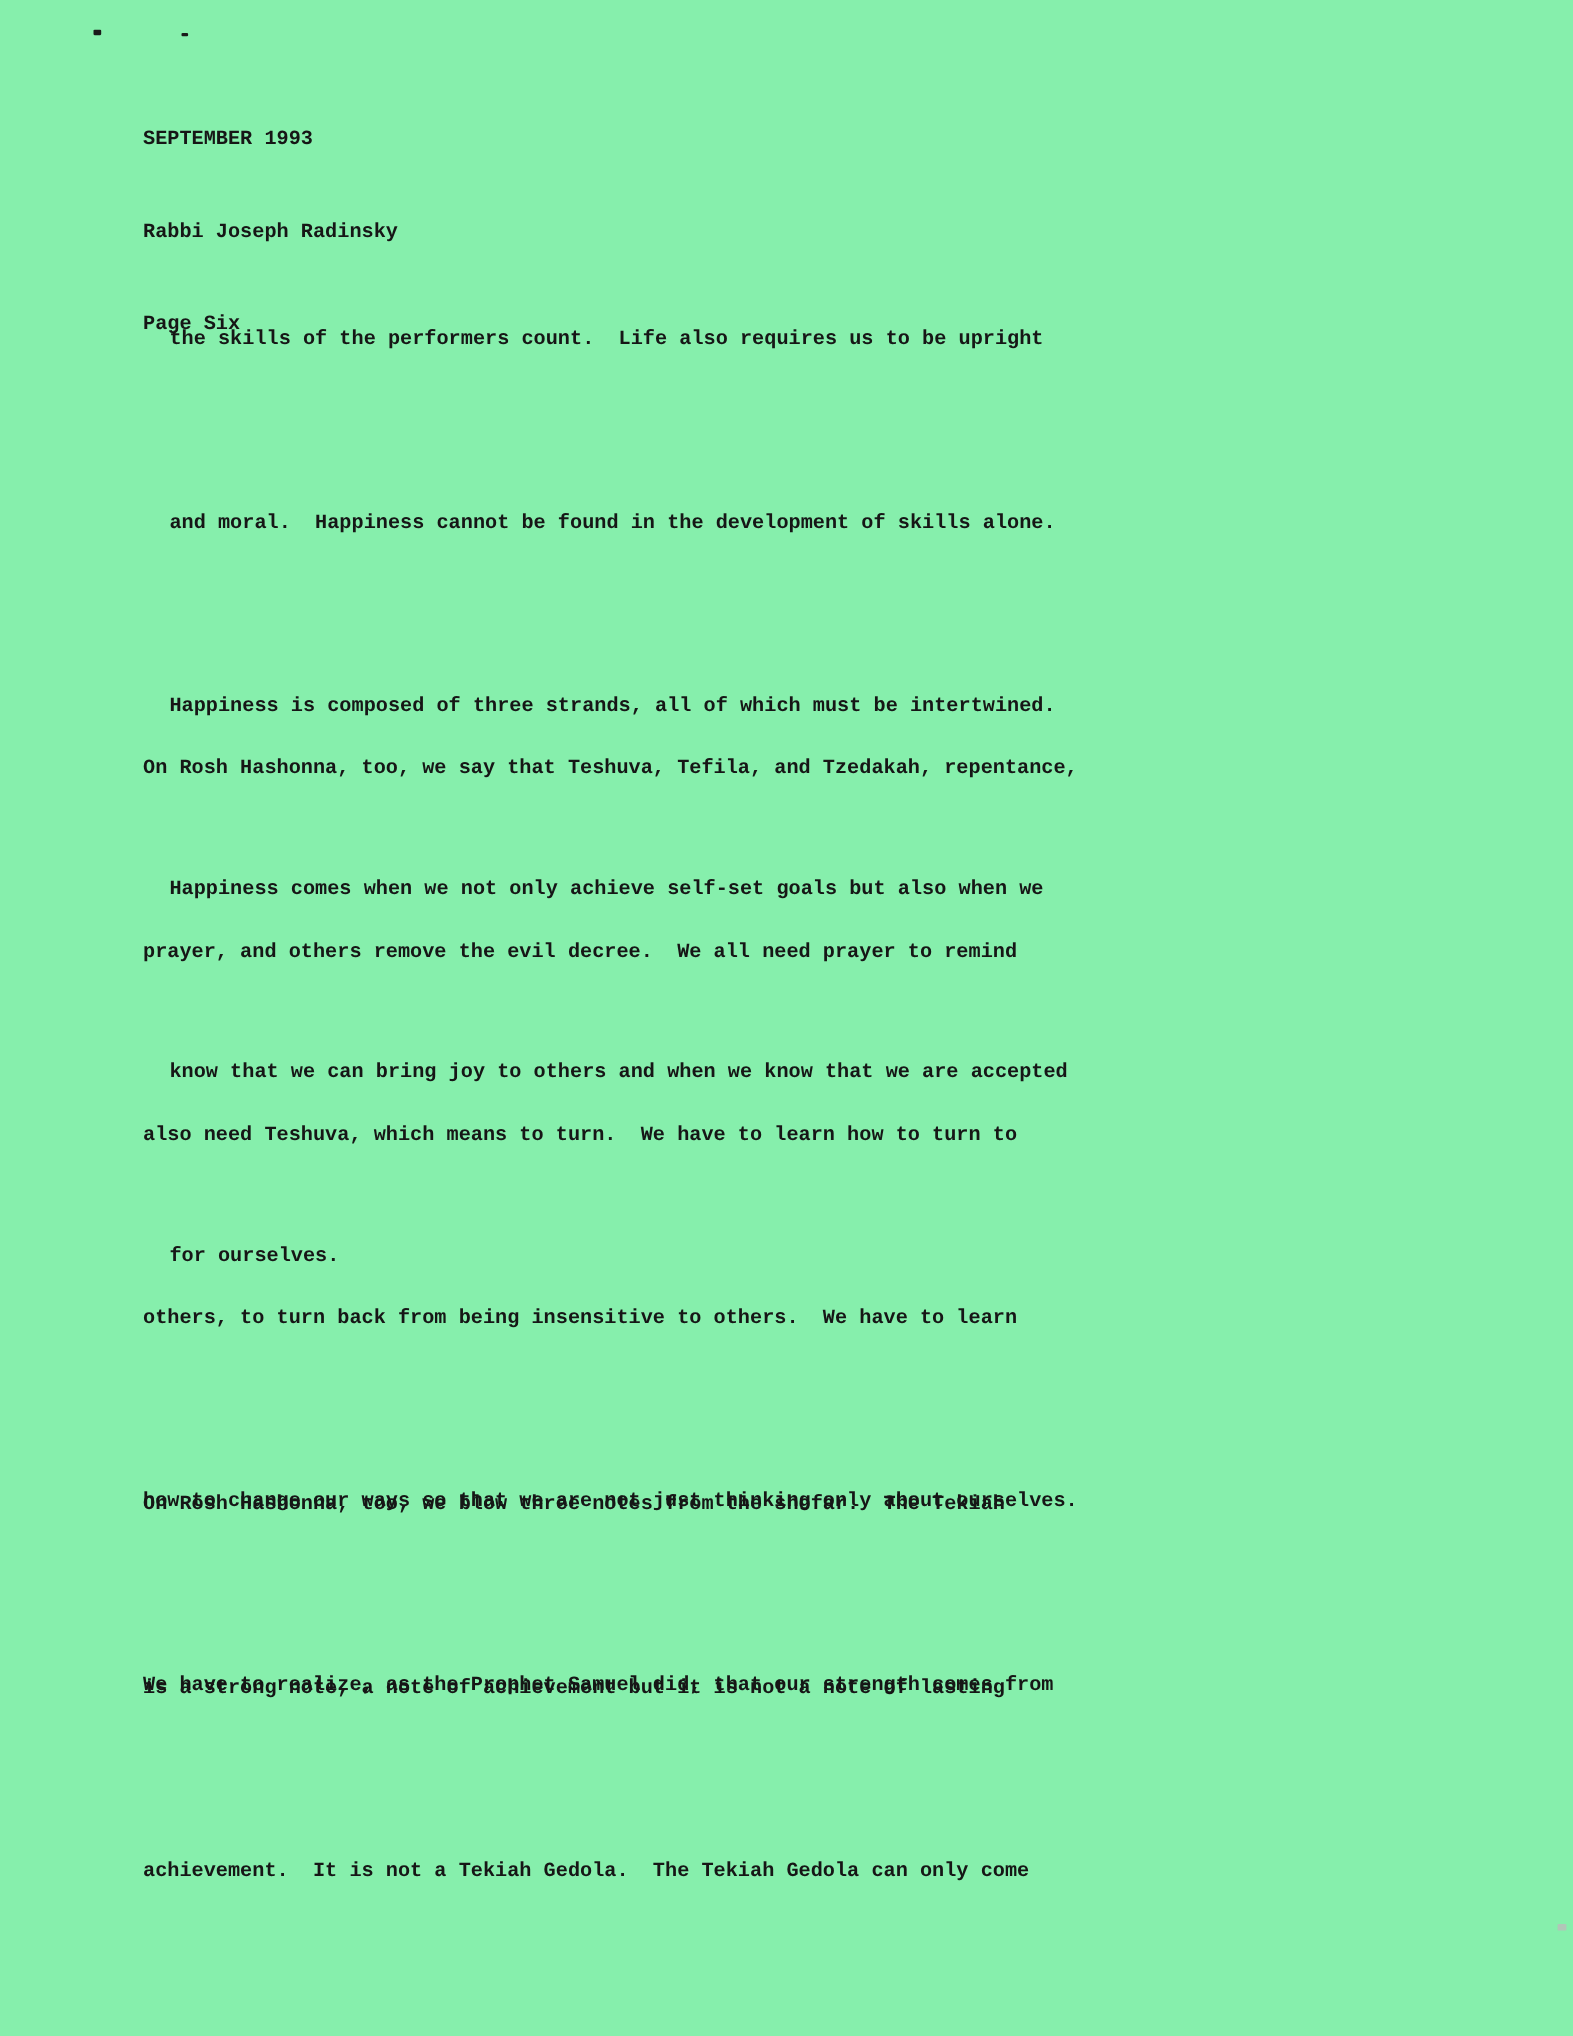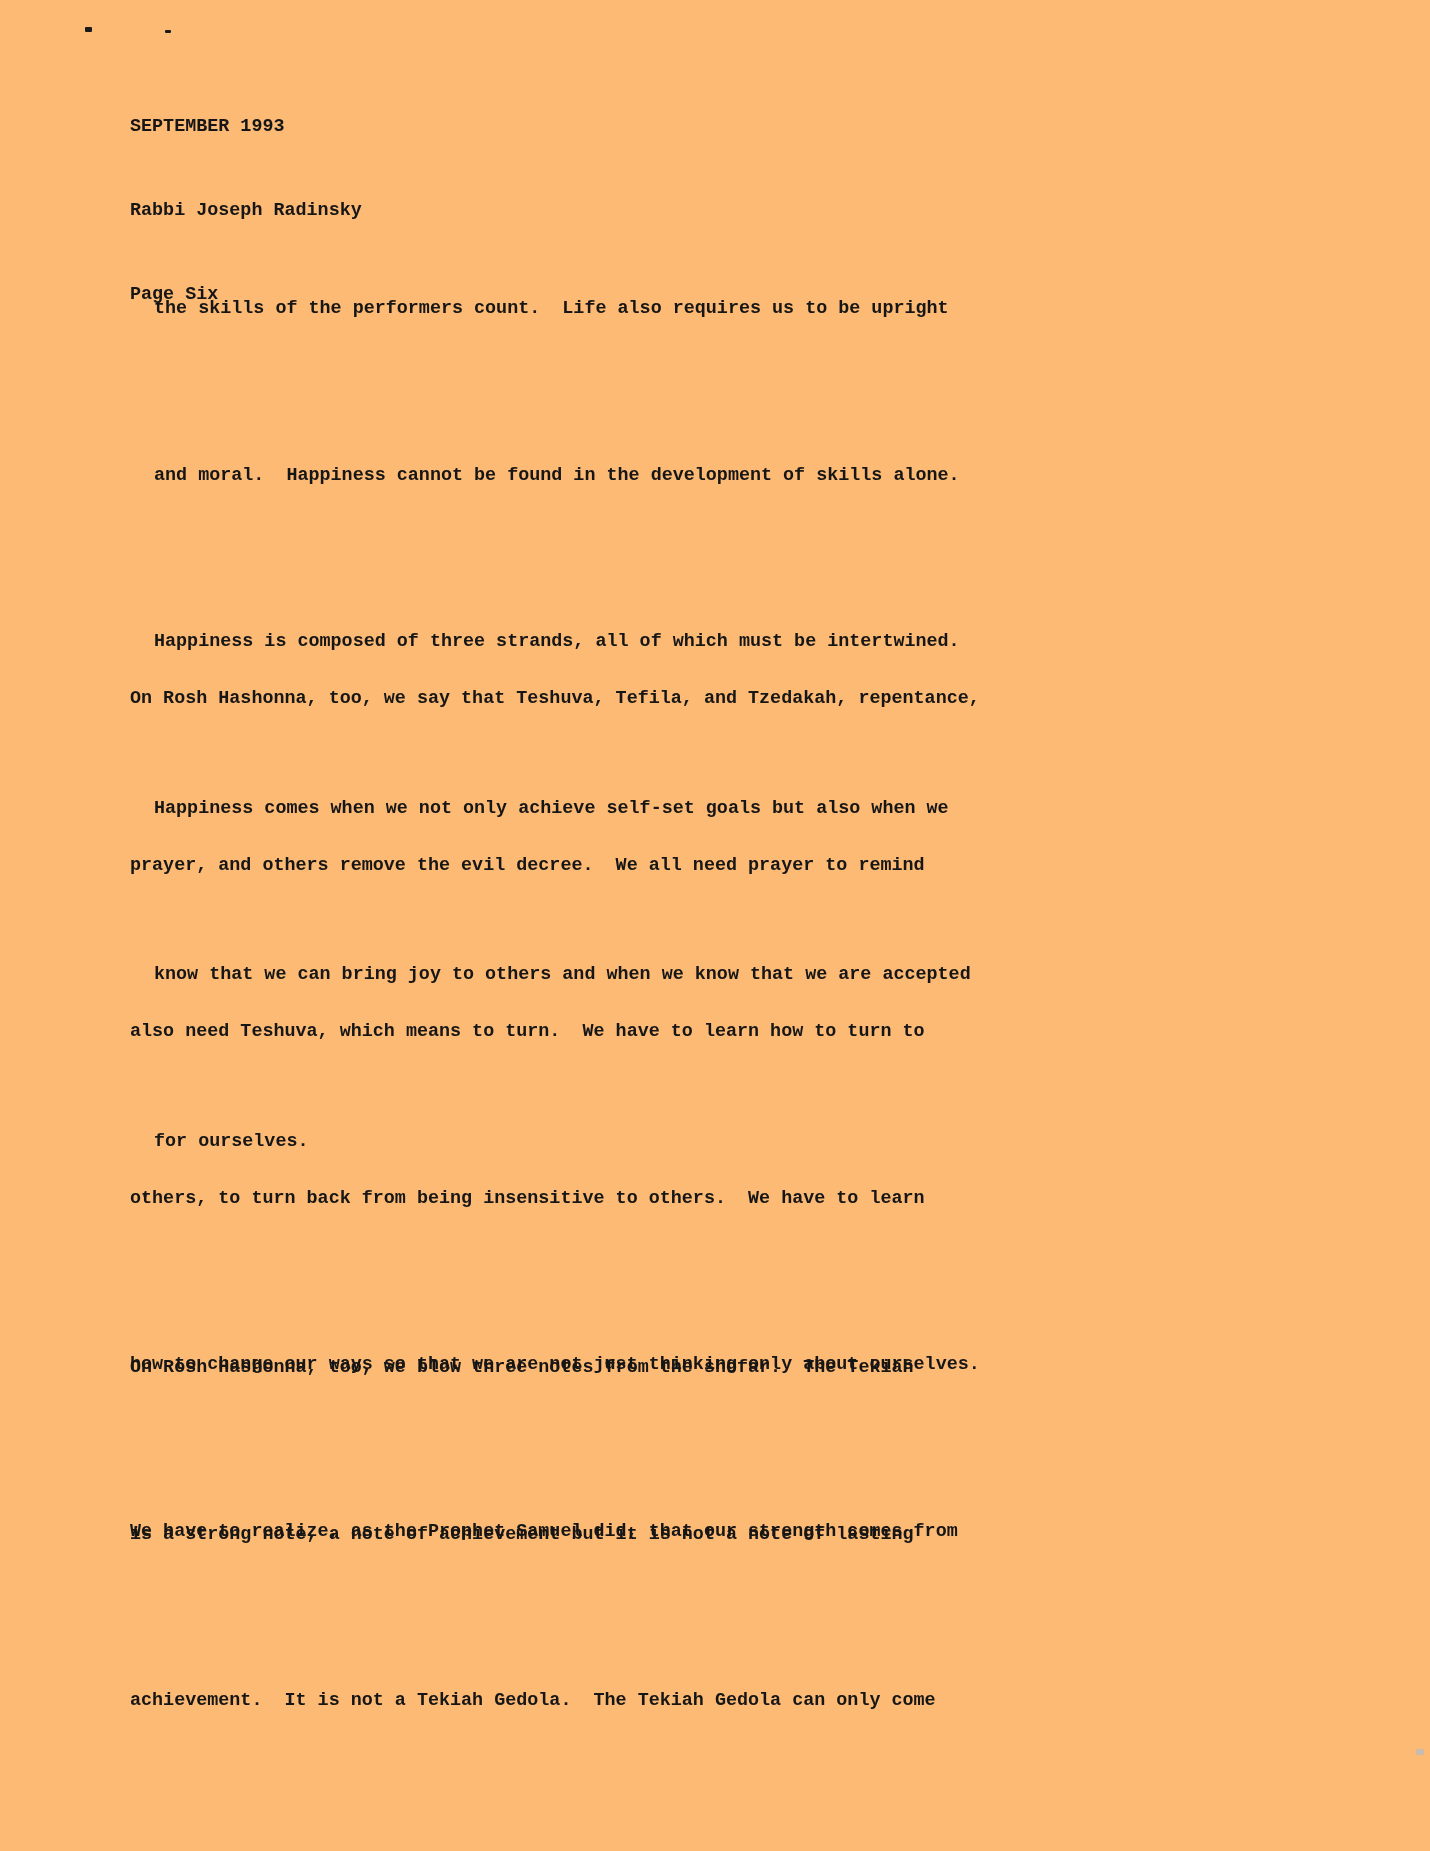--- a/index.html
+++ b/index.html
@@ -1,20 +1,20 @@
 <!DOCTYPE html>
 <html><head>
 <meta charset="utf-8">
 <style>
   html, body { margin: 0; padding: 0; background: #ffffff; }
   .page {
     position: relative;
     width: 1430px;
     height: 1851px;
-    background: #fdba74;
+    background: #86efac;
     overflow: hidden;
     font-family: "Liberation Mono", "DejaVu Sans Mono", monospace;
     color: #161616;
     font-weight: bold;
   }
   .header-block {
     position: absolute;
     left: 130px;
     top: 57px;
     font-size: 18.4px;

